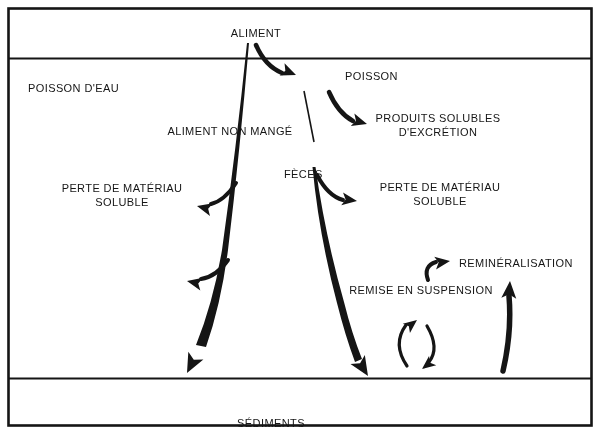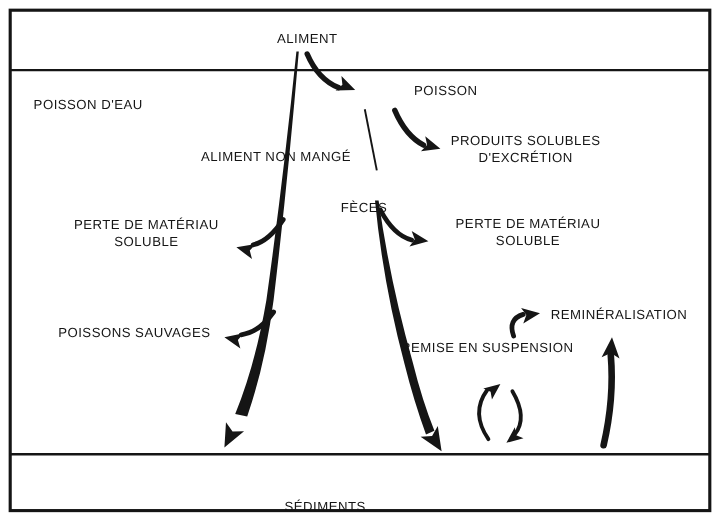--- a/index.html
+++ b/index.html
@@ -79,23 +79,22 @@
   <div class="label ctr" style="left:122px;top:181px;">
     <span>PERTE DE MATÉRIAU</span>
     <span>SOLUBLE</span>
   </div>
 
   <div class="label ctr" style="left:440px;top:180px;">
     <span>PERTE DE MATÉRIAU</span>
     <span>SOLUBLE</span>
   </div>
 
-  <div class="label ctr" style="left:112px;top:271px;">POISSONS SAUVAGES</div>
 
   <div class="label" style="left:459px;top:256px;">REMINÉRALISATION</div>
 
-  <div class="label ctr" style="left:406px;top:283px;">
+  <div class="label ctr" style="left:421px;top:283px;">
     <span>REMISE EN SUSPENSION</span>
   </div>
 
   <div class="label ctr" style="left:271px;top:416px;">SÉDIMENTS</div>
 
 </div>
 
 </body></html>

